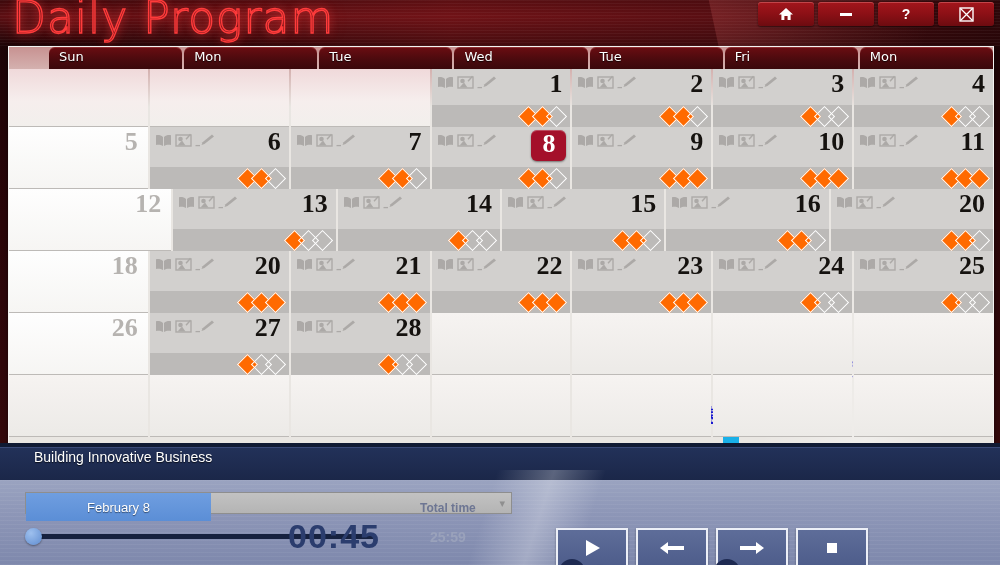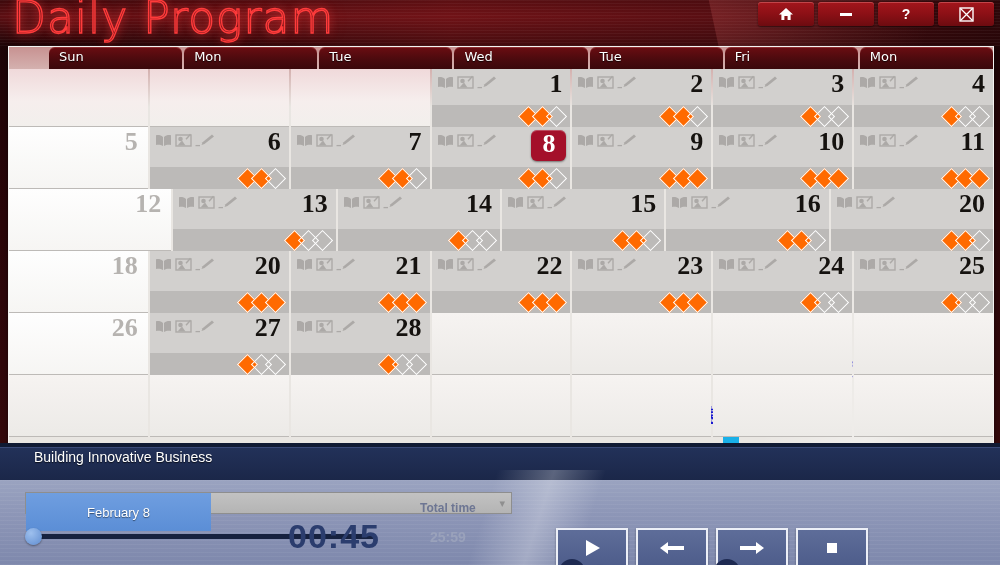--- a/index.html
+++ b/index.html
@@ -98,21 +98,21 @@
   .pbody{position:absolute;left:0;top:37px;width:1000px;height:85px;
      background:
        repeating-linear-gradient(180deg,rgba(255,255,255,.05) 0px,rgba(255,255,255,.05) 1px,rgba(0,0,0,0) 1px,rgba(0,0,0,0) 4px),
        linear-gradient(180deg,#9aa3c0 0%,#8d96b7 40%,#7e88ac 100%);}
   .pbody .psheen{position:absolute;left:420px;top:-10px;width:220px;height:120px;
      background:linear-gradient(108deg,rgba(255,255,255,0) 30%,rgba(255,255,255,.28) 52%,rgba(255,255,255,0) 72%);}
 
   .selwrap{position:absolute;left:25px;top:12px;width:485px;height:20px;
      background:linear-gradient(180deg,#c2c2c2,#b4b4b4);
      border:1px solid #8e8e8e;}
-  .selval{position:absolute;left:0;top:0;width:185px;height:38px;
+  .selval{position:absolute;left:0;top:0;width:185px;height:28px;
      background:linear-gradient(180deg,#6f9ee0,#5b8ed6);
      display:flex;align-items:center;justify-content:center;
      color:#fff;font-size:13px;text-shadow:0 1px 1px rgba(0,0,0,.5);}
   .selcaret{position:absolute;right:6px;top:4px;color:#8f8f8f;font-size:11px;}
 
   .seekwrap{position:absolute;left:25px;top:45px;width:385px;height:22px;}
   .seekline{position:absolute;left:10px;top:9px;width:340px;height:5px;
      background:#16213f;border-radius:2px;}
   .seekknob{position:absolute;left:0px;top:3px;width:17px;height:17px;border-radius:50%;
      background:radial-gradient(circle at 35% 30%,#9ec0ee,#5f8cd0);

